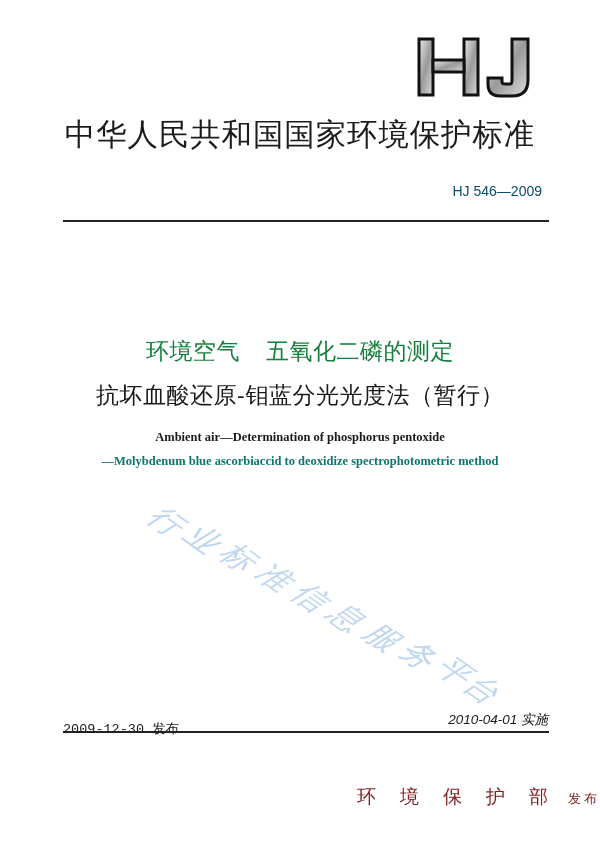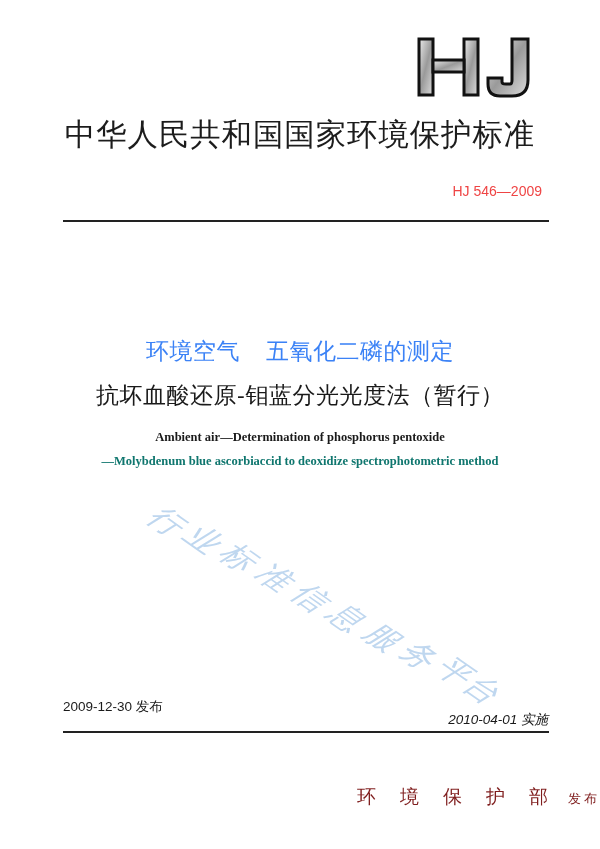--- a/index.html
+++ b/index.html
@@ -36,40 +36,40 @@
       font-weight: normal;
       color: #1c1c1c;
       transform: scaleX(0.98);
     }
 
     .std-number {
       right: 58px;
       top: 183px;
       font-size: 14px;
       font-family: "Liberation Sans", sans-serif;
-      color: #ef4444;
+      color: #0c4a6e;
     }
 
     .rule {
       left: 63px;
       width: 486px;
       height: 2px;
       background: #222;
     }
     .rule-top { top: 220px; }
     .rule-bottom { top: 731px; height: 1.5px; }
 
     .cn-title-1 {
       left: 0; width: 600px;
       top: 336px;
       text-align: center;
       font-size: 23px;
       font-family: "DejaVu Serif", "Liberation Serif", serif;
       letter-spacing: 0.5px;
-      color: #3b82f6;
+      color: #15803d;
     }
     .cn-title-1 .gap { display: inline-block; width: 26px; }
 
     .cn-title-2 {
       left: 0; width: 600px;
       top: 380px;
       text-align: center;
       font-size: 23px;
       font-family: "DejaVu Serif", "Liberation Serif", serif;
       letter-spacing: 0.5px;
@@ -108,23 +108,23 @@
       font-size: 31px;
       color: #b9d3ee;
       font-family: "DejaVu Sans", "Liberation Sans", sans-serif;
       font-style: italic;
       transform: rotate(35deg) skewX(-10deg);
       opacity: 0.9;
     }
 
     .issue-date {
       left: 63px;
-      top: 698px;
+      top: 720px;
       font-size: 13.5px;
-      font-family: Liberation Sans, sans-serif;
+      font-family: Liberation Mono, monospace;
       color: #1a1a1a;
     }
     .impl-date {
       right: 52px;
       top: 711px;
       font-size: 13.5px;
       font-family: "Liberation Sans", sans-serif;
       color: #1a1a1a;
       font-style: italic;
     }

